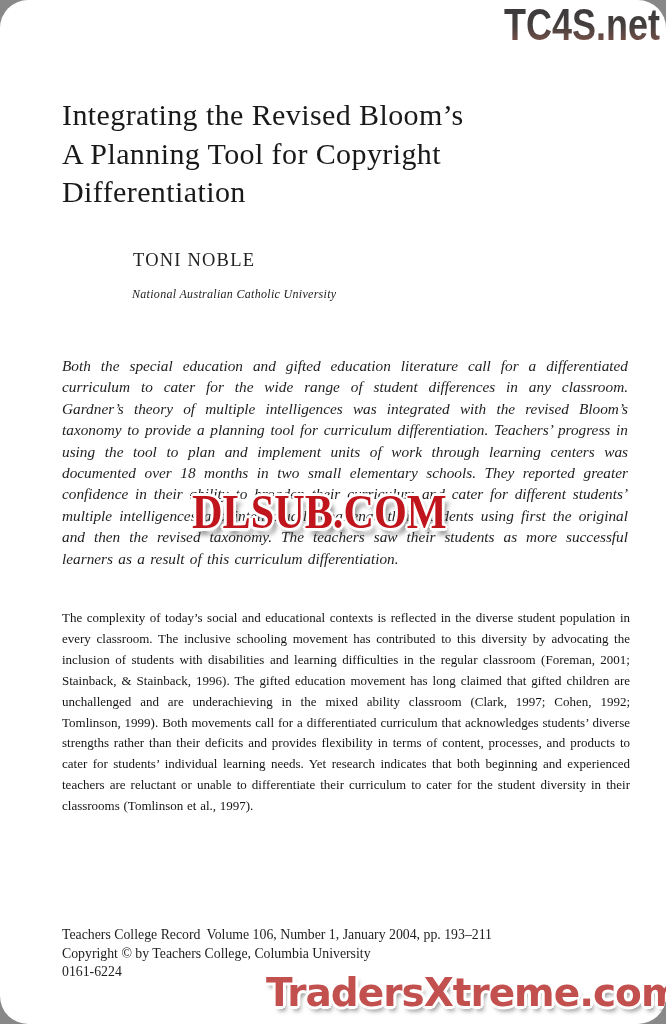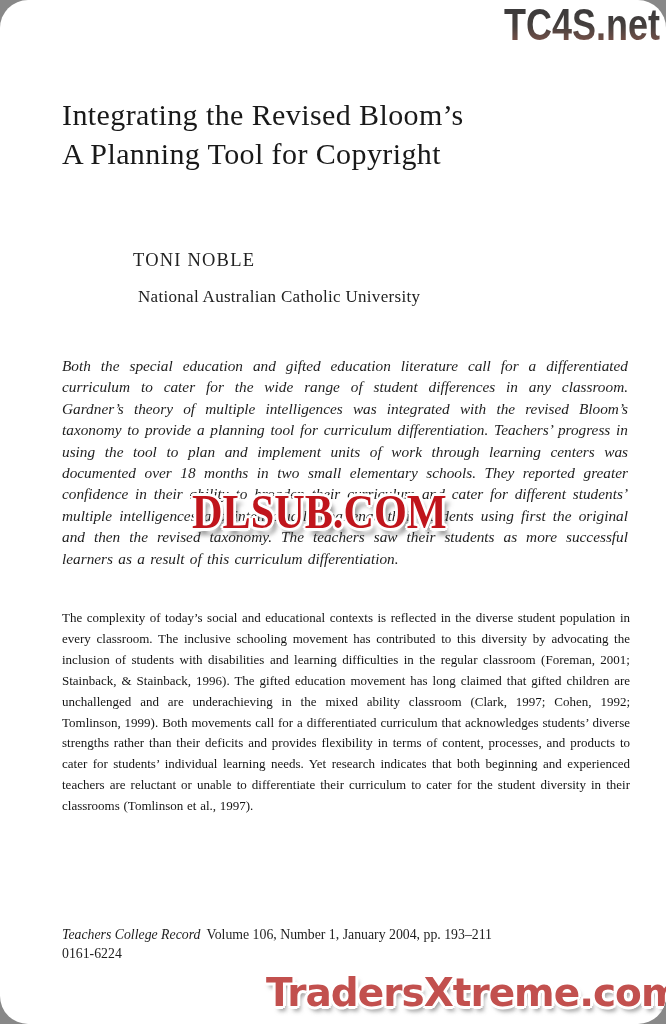--- a/index.html
+++ b/index.html
@@ -56,64 +56,66 @@
   .title{
     position:absolute; left:62px; top:96px; width:560px;
     font-size:30px; line-height:38.5px; letter-spacing:0.4px;
     color:#191919;
   }
   .author-name{
     position:absolute; left:133px; top:250px;
     font-size:18.5px; letter-spacing:1.2px; color:#222;text-align:center;
   }
   .author-affil{
-    position:absolute; left:138px; top:287px;
-    font-size:17px; letter-spacing:0.3px; color:#222;
+    position:absolute; left:132px; top:287px;
+    font-size:12px; font-style:italic; letter-spacing:0.3px; color:#222;
   }
   .abstract{
     position:absolute; left:62px; top:355px; width:566px;
     font-size:15.3px; line-height:21.4px;
     font-style:italic; text-align:justify;
     word-spacing:1.5px; color:#1d1d1d;
   }
   .bodytext{
     position:absolute; left:62px; top:608px; width:568px;
     font-size:13px; line-height:20.9px;
     text-align:justify; word-spacing:0.5px; color:#141414;
   }
   .footer{
     position:absolute; left:62px; top:926px; width:540px;
     font-size:13.8px; line-height:18.6px; color:#1d1d1d;
   }
-  .footer .journal{ font-style:italic; }
+  .footer .journal{ }
   .footer .issue{ margin-left:6px; }
 </style>
 </head>
 <body>
 
 <div class="page">
 
   <div class="wm-top">TC4S.net</div>
 
   <div class="title">
     <div>Integrating the Revised Bloom’s</div>
     <div>A Planning Tool for Copyright</div>
+    <div>Differentiation</div>
   </div>
 
   <div class="author-name">TONI NOBLE</div>
   <div class="author-affil">National Australian Catholic University</div>
 
   <div class="abstract">Both the special education and gifted education literature call for a differentiated curriculum to cater for the wide range of student differences in any classroom. Gardner’s theory of multiple intelligences was integrated with the revised Bloom’s taxonomy to provide a planning tool for curriculum differentiation. Teachers’ progress in using the tool to plan and implement units of work through learning centers was documented over 18 months in two small elementary schools. They reported greater confidence in their ability to broaden their curriculum and cater for different students’ multiple intelligences and intellectually challenge their students using first the original and then the revised taxonomy. The teachers saw their students as more successful learners as a result of this curriculum differentiation.</div>
 
   <div class="wm-center">DLSUB.COM</div>
 
   <div class="bodytext">The complexity of today’s social and educational contexts is reflected in the diverse student population in every classroom. The inclusive schooling movement has contributed to this diversity by advocating the inclusion of students with disabilities and learning difficulties in the regular classroom (Foreman, 2001; Stainback, &amp; Stainback, 1996). The gifted education movement has long claimed that gifted children are unchallenged and are underachieving in the mixed ability classroom (Clark, 1997; Cohen, 1992; Tomlinson, 1999). Both movements call for a differentiated curriculum that acknowledges students’ diverse strengths rather than their deficits and provides flexibility in terms of content, processes, and products to cater for students’ individual learning needs. Yet research indicates that both beginning and experienced teachers are reluctant or unable to differentiate their curriculum to cater for the student diversity in their classrooms (Tomlinson et al., 1997).</div>
 
   <div class="footer">
     <div>
       <span class="journal">Teachers College Record</span><span class="issue">Volume 106, Number 1, January 2004, pp. 193–211</span>
     </div>
+    <div>Copyright © by Teachers College, Columbia University</div>
     <div>0161-6224</div>
   </div>
 
   <div class="wm-bottom">TradersXtreme.com</div>
 
 </div>
 
 </body></html>

